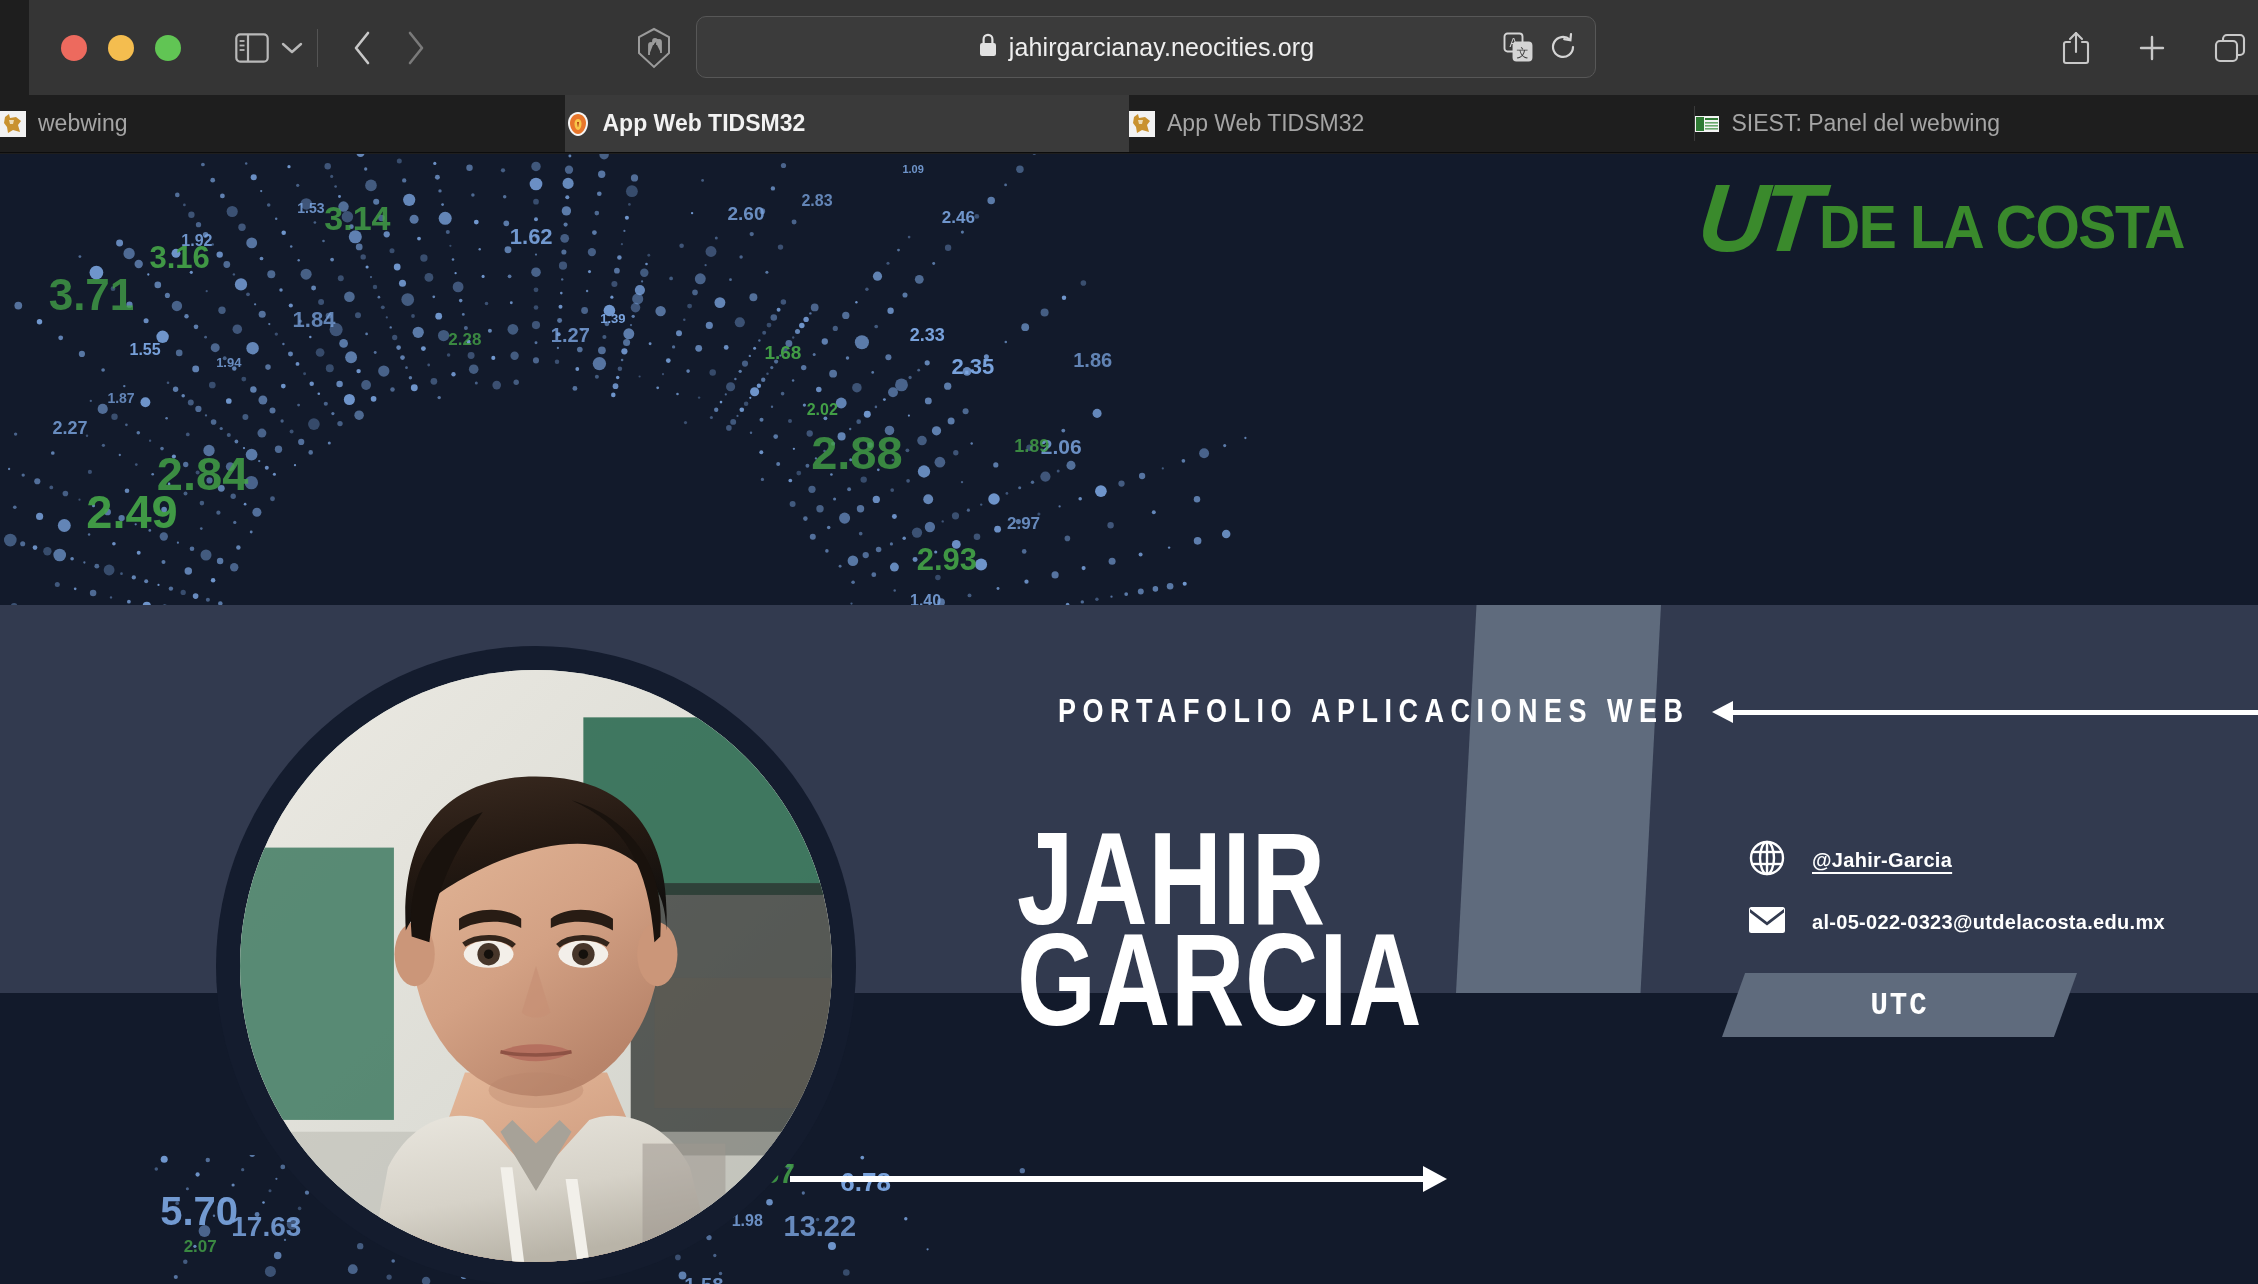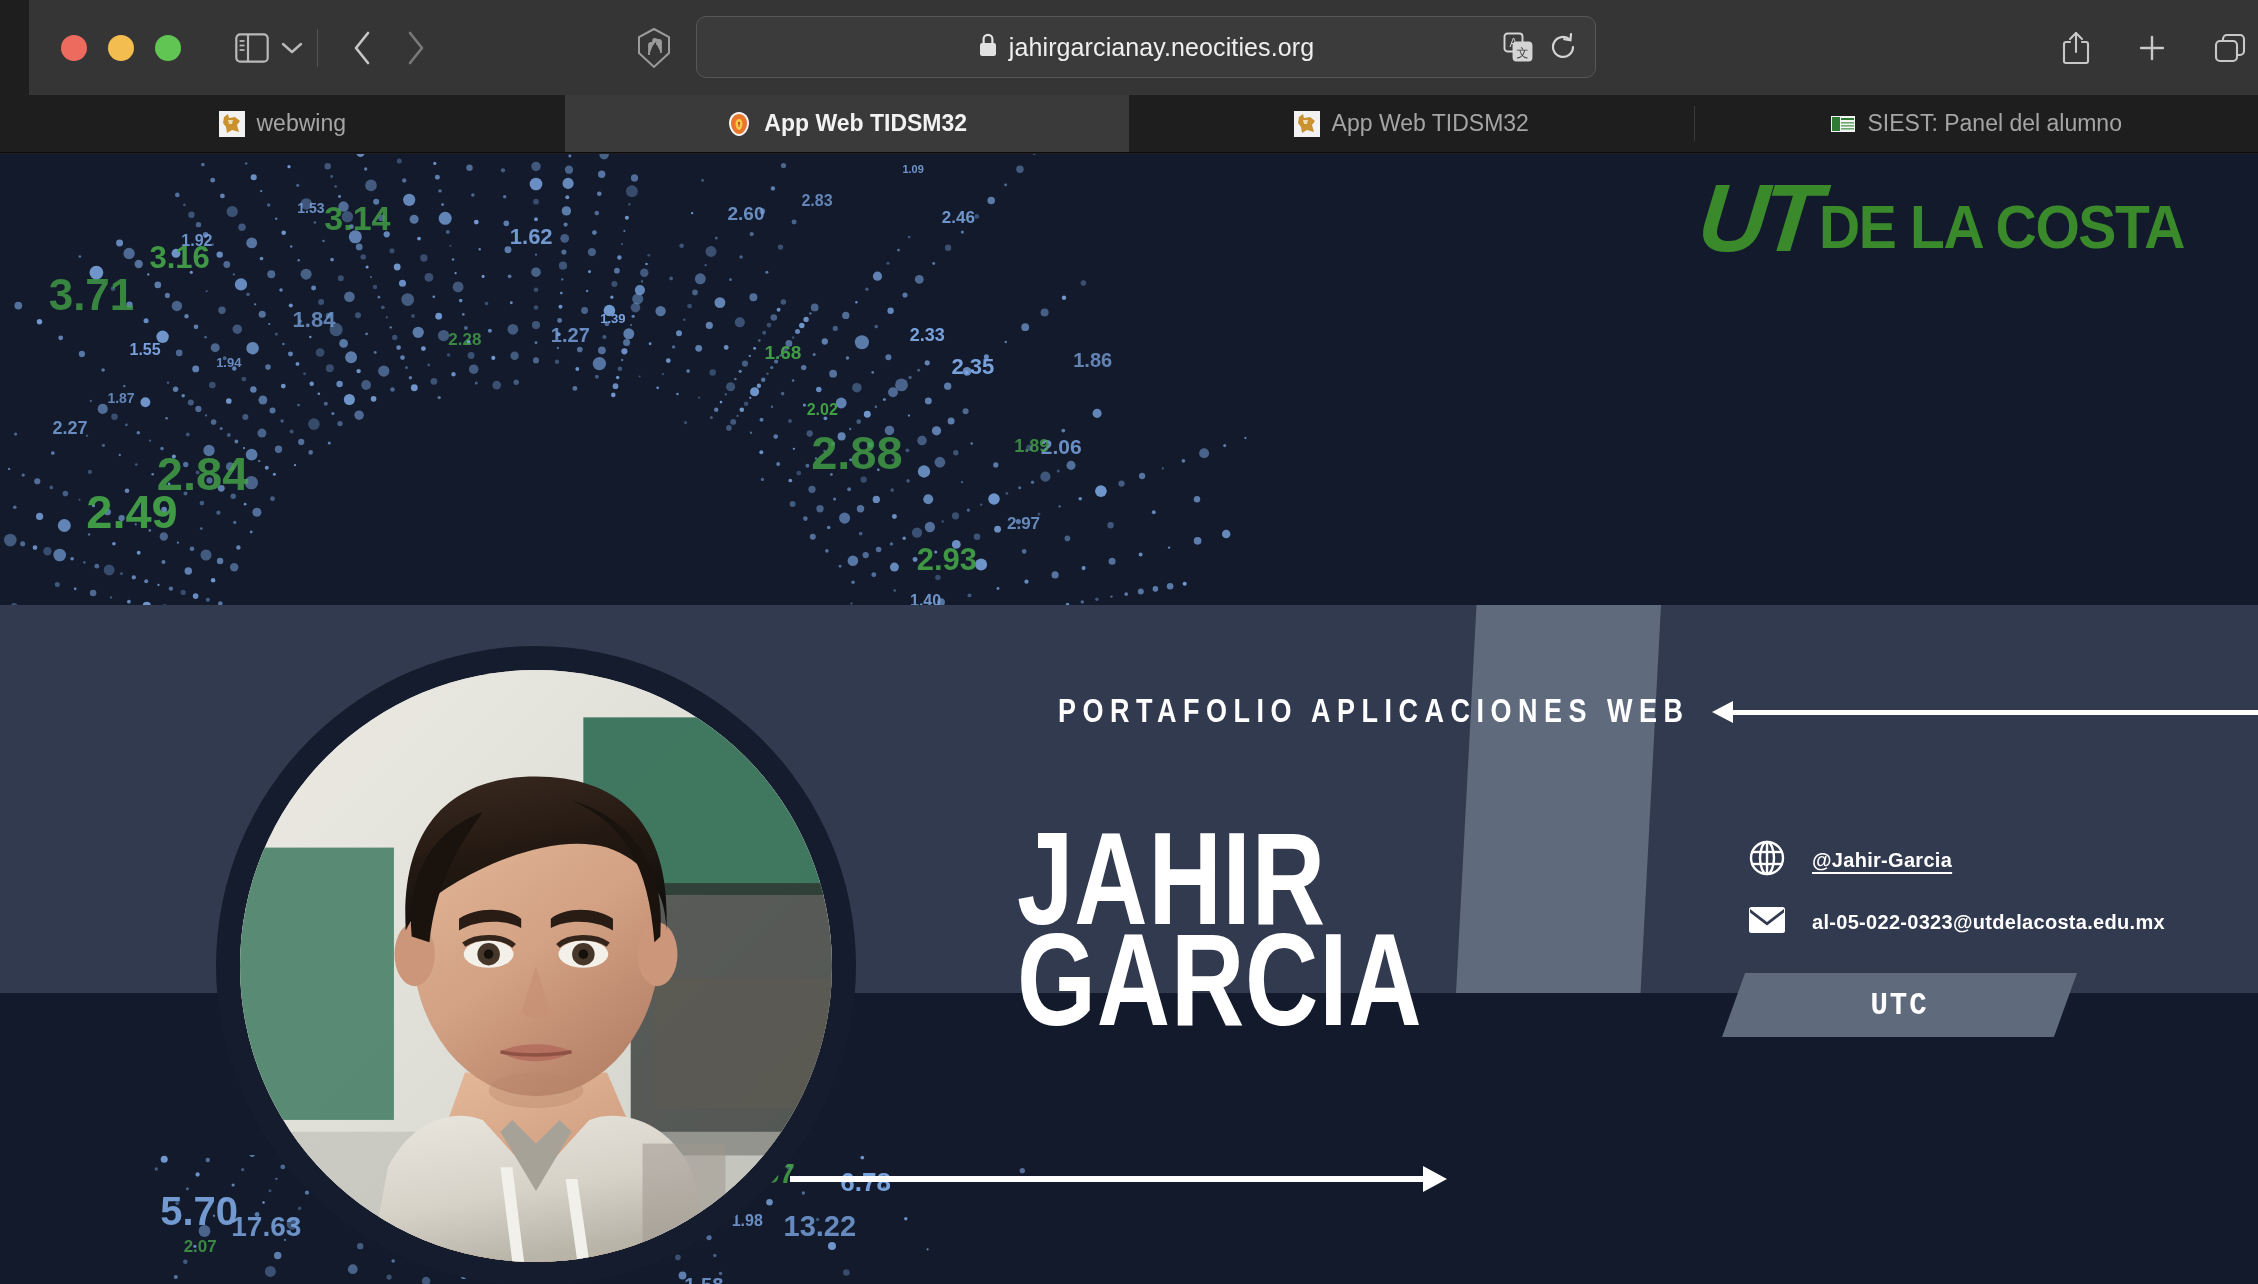--- a/index.html
+++ b/index.html
@@ -50,21 +50,21 @@
   .tb-right { position: absolute; right: 40px; display: flex; align-items: center; gap: 46px; }
 
   
   .tabstrip {
     height: 58px; width: 100%;
     background: #1e1e1e;
     display: flex; align-items: stretch;
     border-bottom: 1px solid #0c0c0c;
   }
   .tab {
-    flex: 1 1 0; display: flex; align-items: center; justify-content: center;
+    flex: 1 1 0; display: flex; align-items: center; 
     gap: 12px; position: relative; min-width: 0;
   }
   .tab + .tab::before {
     content: ""; position: absolute; left: 0; top: 11px; bottom: 11px;
     width: 1px; background: #3a3a3a;
   }
   .tab.active { background: #3a3a3a; }
   .tab.active::before, .tab.active + .tab::before { background: transparent; }
   .tab-label { font-size: 23px; color: #a5a5a5; white-space: nowrap; }
   .tab.active .tab-label { color: #f2f2f2; font-weight: bold; }
@@ -346,21 +346,21 @@
 
     <div class="tab">
       <svg class="favicon" viewBox="0 0 26 26">
         <rect x="1" y="5" width="24" height="16" fill="#f4f4f4"></rect>
         <rect x="2" y="6" width="8" height="14" fill="#2f7a34"></rect>
         <rect x="11" y="7" width="13" height="2" fill="#2f7a34"></rect>
         <rect x="11" y="11" width="13" height="1.6" fill="#6aa86d"></rect>
         <rect x="11" y="14" width="13" height="1.6" fill="#6aa86d"></rect>
         <rect x="11" y="17" width="13" height="1.6" fill="#6aa86d"></rect>
       </svg>
-      <span class="tab-label">SIEST: Panel del alumno</span>
+      <span class="tab-label">SIEST: Panel del webwing</span>
     </div>
   </div>
 
   <div class="page">
 
     <svg class="decor" viewBox="0 0 2258 1130" preserveAspectRatio="none">
       <g id="burst">
           <circle cx="870.9" cy="545.0" r="1.10" fill="#7ba5e0" opacity="0.43"></circle>
           <circle cx="892.2" cy="545.0" r="2.17" fill="#7ba5e0" opacity="0.80"></circle>
           <circle cx="913.4" cy="545.0" r="3.53" fill="#7ba5e0" opacity="0.41"></circle>

